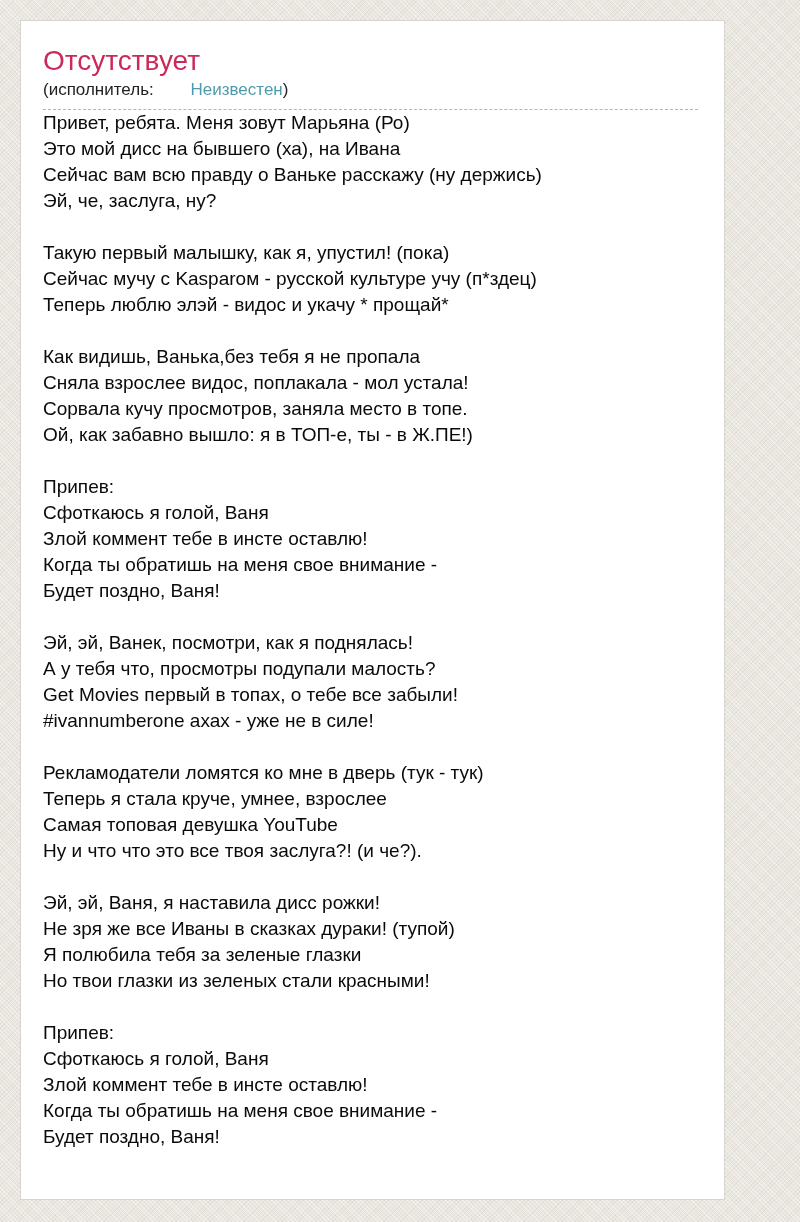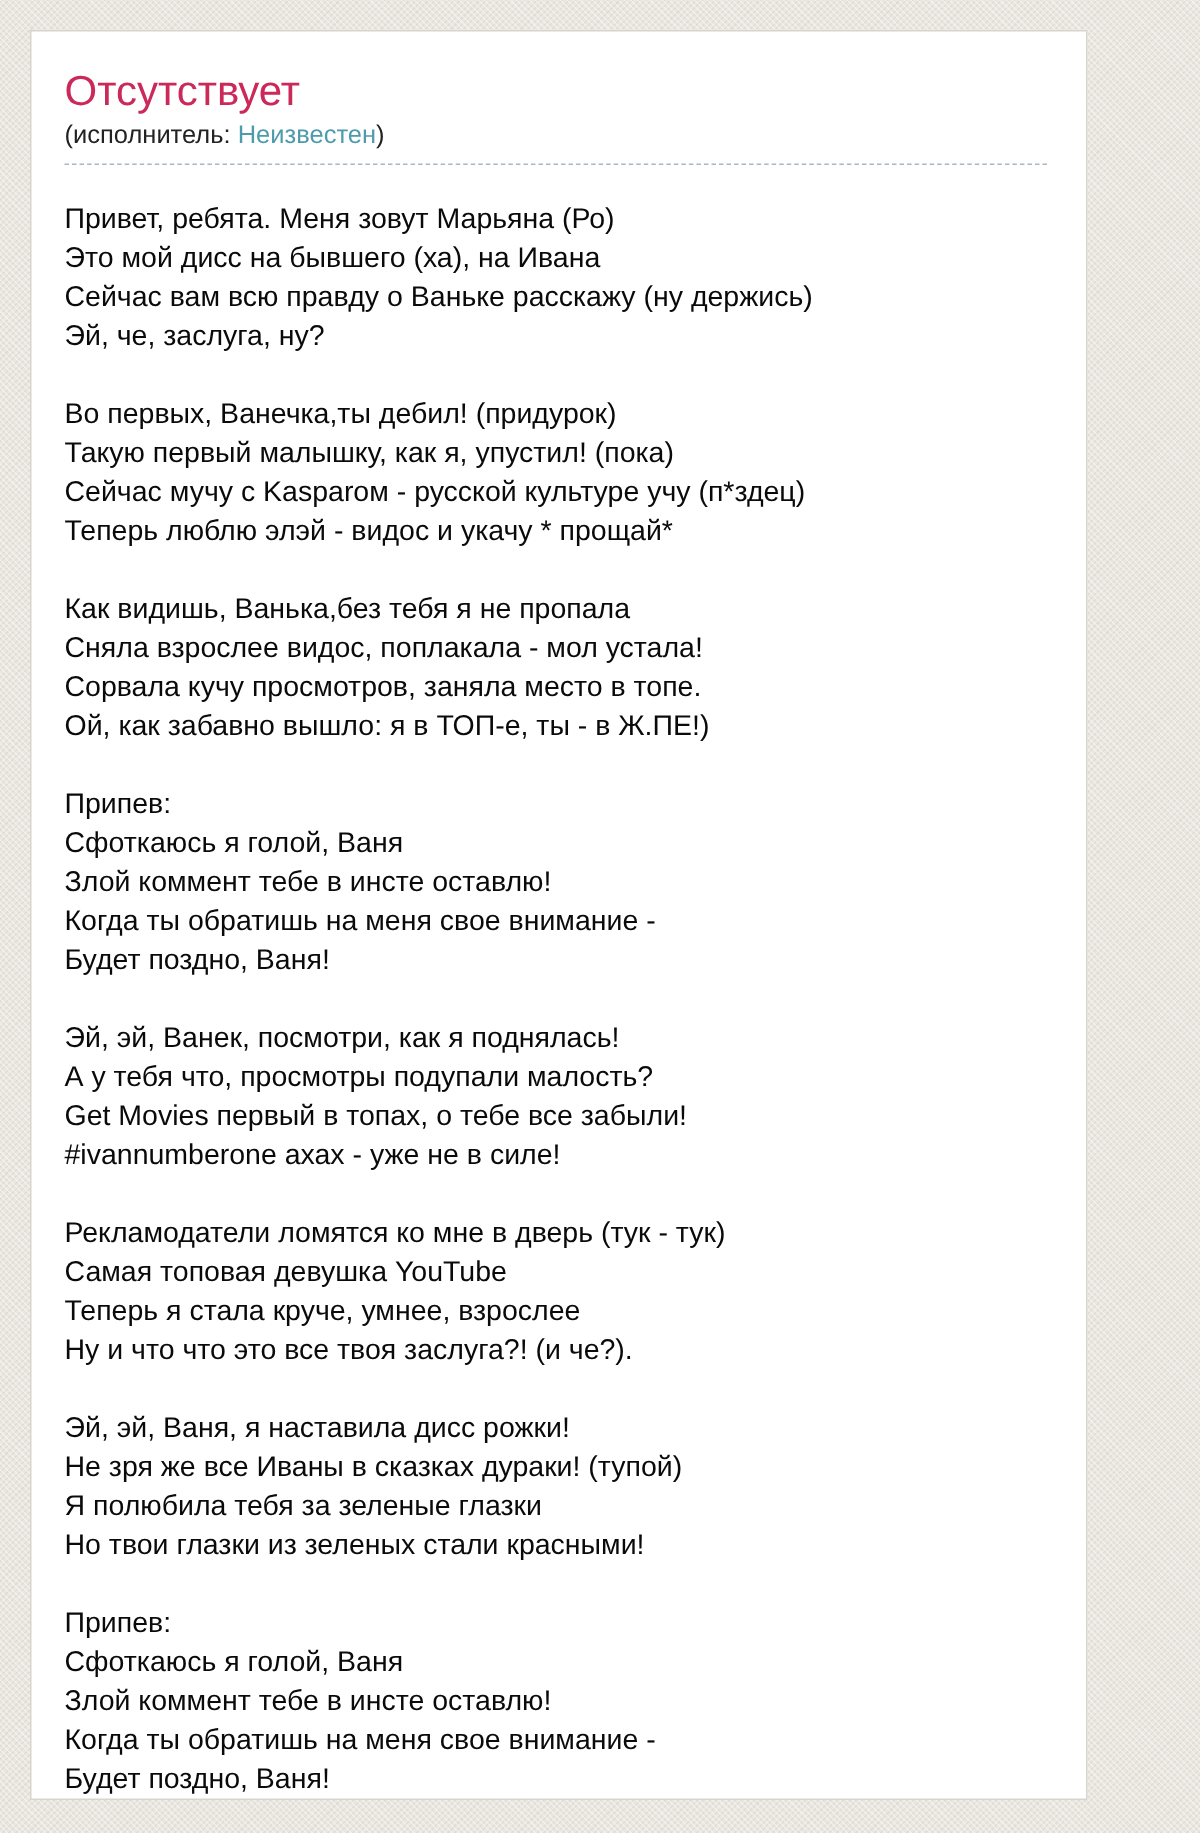--- a/index.html
+++ b/index.html
@@ -42,23 +42,24 @@
     font-size:17px;
     line-height:20px;
     color:var(--meta-color);
     padding-bottom:9px;
     border-bottom:1px dashed var(--sep-color);
   }
   .artist-line a{
     color:var(--link-color);
     text-decoration:none;
     cursor:pointer;
+    margin-left:32px;
   }
   .lyrics{
-    margin-top:24px;
+    margin-top:0;
     font-size:19px;
     line-height:26px;
     color:var(--text-color);
   }
   .stanza{margin-bottom:26px;}
   .stanza:last-child{margin-bottom:0;}
 </style>
 </head>
 <body>
 
@@ -70,21 +71,20 @@
   </div>
 
   <div class="lyrics">
       <div class="stanza">
         <div class="line">Привет, ребята. Меня зовут Марьяна (Ро)</div>
         <div class="line">Это мой дисс на бывшего (ха), на Ивана</div>
         <div class="line">Сейчас вам всю правду о Ваньке расскажу (ну держись)</div>
         <div class="line">Эй, че, заслуга, ну?</div>
       </div>
       <div class="stanza">
-        <div class="line">Во первых, Ванечка,ты дебил! (придурок)</div>
         <div class="line">Такую первый малышку, как я, упустил! (пока)</div>
         <div class="line">Сейчас мучу с Kasparом - русской культуре учу (п*здец)</div>
         <div class="line">Теперь люблю элэй - видос и укачу * прощай*</div>
       </div>
       <div class="stanza">
         <div class="line">Как видишь, Ванька,без тебя я не пропала</div>
         <div class="line">Сняла взрослее видос, поплакала - мол устала!</div>
         <div class="line">Сорвала кучу просмотров, заняла место в топе.</div>
         <div class="line">Ой, как забавно вышло: я в ТОП-е, ты - в Ж.ПЕ!)</div>
       </div>
@@ -96,22 +96,22 @@
         <div class="line">Будет поздно, Ваня!</div>
       </div>
       <div class="stanza">
         <div class="line">Эй, эй, Ванек, посмотри, как я поднялась!</div>
         <div class="line">А у тебя что, просмотры подупали малость?</div>
         <div class="line">Get Movies первый в топах, о тебе все забыли!</div>
         <div class="line">#ivannumberone ахах - уже не в силе!</div>
       </div>
       <div class="stanza">
         <div class="line">Рекламодатели ломятся ко мне в дверь (тук - тук)</div>
+        <div class="line">Теперь я стала круче, умнее, взрослее</div>
         <div class="line">Самая топовая девушка YouTube</div>
-        <div class="line">Теперь я стала круче, умнее, взрослее</div>
         <div class="line">Ну и что что это все твоя заслуга?! (и че?).</div>
       </div>
       <div class="stanza">
         <div class="line">Эй, эй, Ваня, я наставила дисс рожки!</div>
         <div class="line">Не зря же все Иваны в сказках дураки! (тупой)</div>
         <div class="line">Я полюбила тебя за зеленые глазки</div>
         <div class="line">Но твои глазки из зеленых стали красными!</div>
       </div>
       <div class="stanza">
         <div class="line">Припев:</div>

